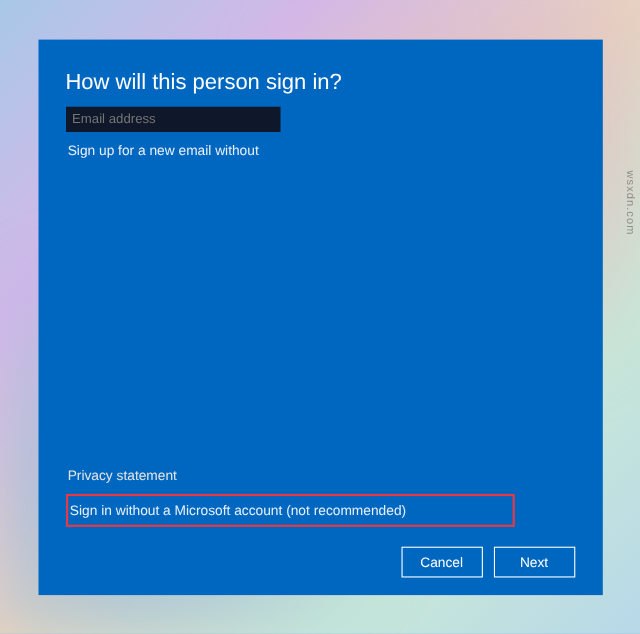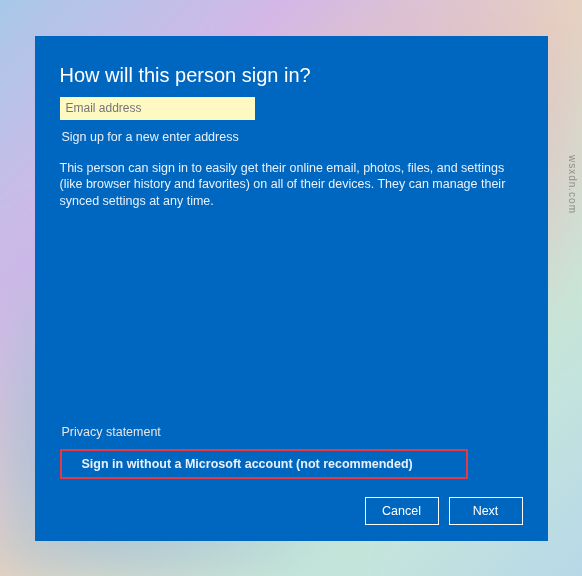--- a/index.html
+++ b/index.html
@@ -53,21 +53,21 @@
       margin-bottom: 14px;
       color: #e8f0fa;
     }
     .email-input {
       width: 195px;
       height: 23px;
       border: none;
       padding: 2px 6px;
       font-size: 12px;
       color: #888;
-      background: #fef9c3;
+      background: #0f172a;
       font-family: inherit;
       outline: none;
       margin-bottom: 10px;
     }
     .link-signup {
       display: inline-block;
       font-size: 12.5px;
       color: #e8f0fa;
       cursor: pointer;
       margin-bottom: 16px;
@@ -84,25 +84,24 @@
     .privacy-link {
       font-size: 12.5px;
       color: #e5e5e5;
       cursor: pointer;
       margin-bottom: 10px;
       margin-left: 2px;
       display: inline-block;
     }
     .local-link-wrap {
       border: 2px solid #e63946;
-      padding: 6px 20px;
+      padding: 6px 2px;
       margin-bottom: 14px;
       width: fit-content;
       min-width: 408px;
-      font-weight: bold;
     }
     .local-link {
       font-size: 12.5px;
       color: #e8f0fa;
       cursor: pointer;
     }
     .button-row {
       display: flex;
       justify-content: flex-end;
       gap: 10px;
@@ -132,23 +131,22 @@
 </head>
 <body>
 
 <div class="bg-swirl"></div>
 
 <div class="dialog">
   <h1 class="dialog-title">How will this person sign in?</h1>
 
   <input type="text" class="email-input" placeholder="Email address" style="">
 
-  <span class="link-signup">Sign up for a new enter address</span>
+  <span class="link-signup">Sign up for a new email without</span>
 
-  <p class="info-text">This person can sign in to easily get their online email, photos, files, and settings (like browser history and favorites) on all of their devices. They can manage their synced settings at any time.</p>
 
   <div class="spacer"></div>
 
   <span class="privacy-link">Privacy statement</span>
 
   <div class="local-link-wrap">
     <span class="local-link">Sign in without a Microsoft account (not recommended)</span>
   </div>
 
   <div class="button-row">

